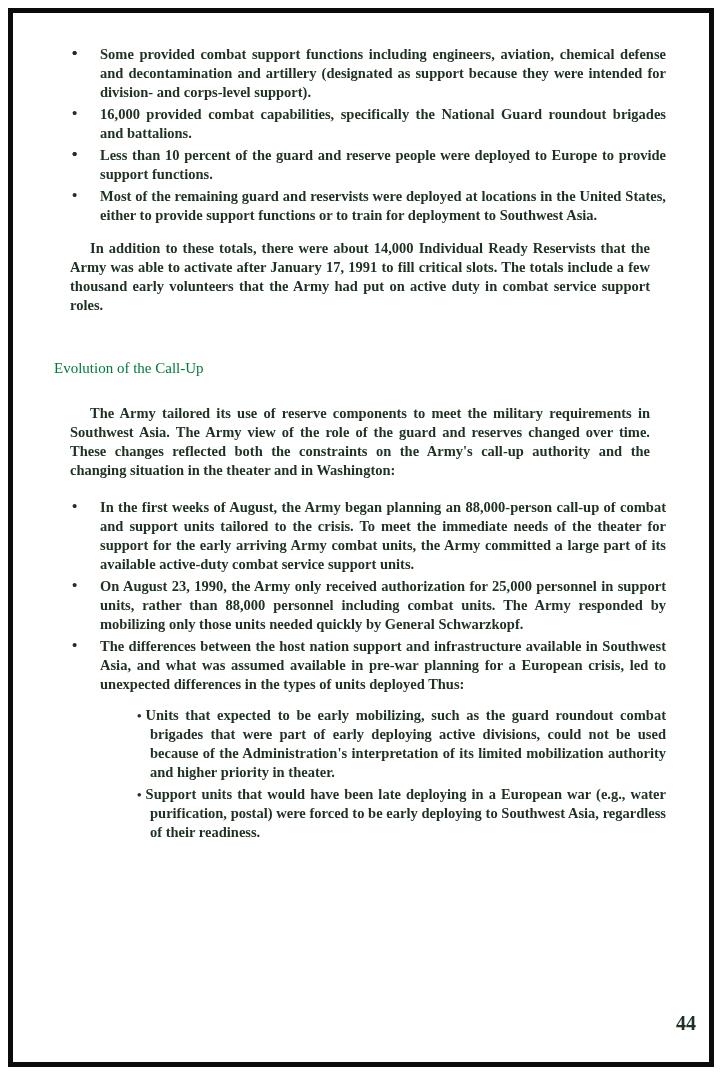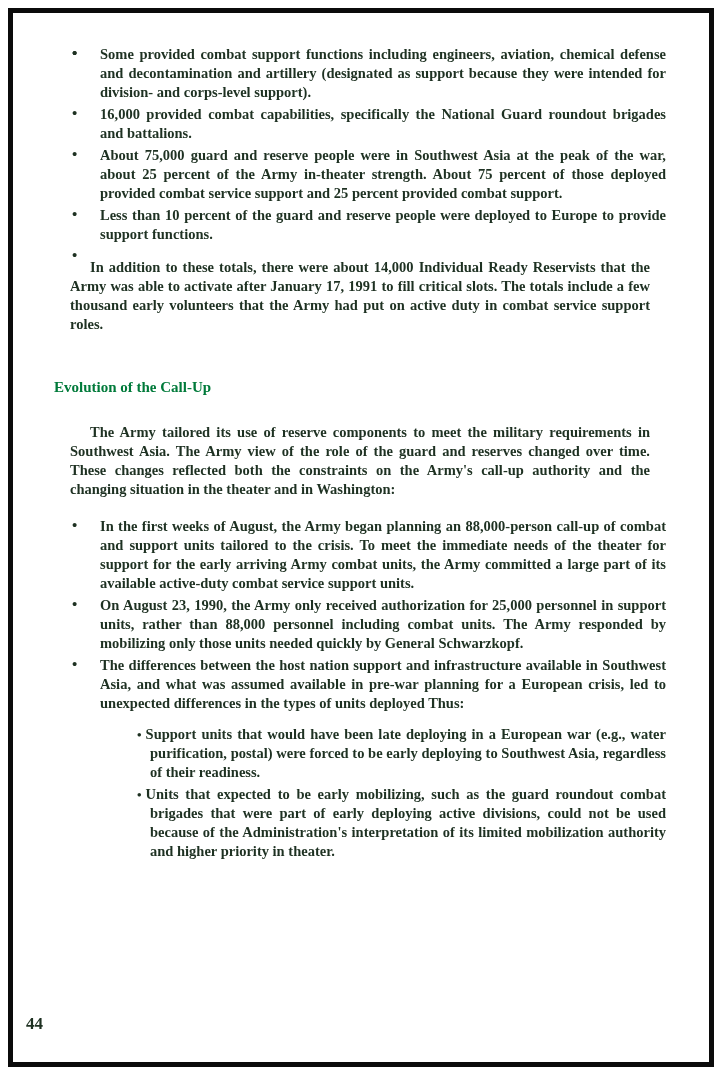--- a/index.html
+++ b/index.html
@@ -25,57 +25,57 @@
   ul{list-style:none;margin:0;padding:0;}
   li{text-align:justify;margin:0 0 3px 0;}
   .level1 li{position:relative;padding-left:46px;}
   .level1 .b1{position:absolute;left:18px;top:-1px;font-size:15px;}
   .level2 li{padding-left:96px;text-indent:-13px;}
   .level2 .b2{font-size:13px;margin-right:4px;}
   .para{text-align:justify;text-indent:20px;margin:16px;}
   .para-totals{margin-top:14px;}
   .heading{
     color:var(--heading-text);font-size:15px;line-height:19px;
-    margin:44px 0 0 0;font-weight:700;
+    margin:44px 0 0 0;font-weight:400;
   }
   .para-evolution{margin-top:26px;}
   .bullets-evolution{margin-top:18px;}
   .bullets-sub{margin-top:12px;}
   .page-number{
-    position:absolute;bottom:16px;left:0;right:0;text-align:left;
-    font-size:17px;
+    position:absolute;bottom:16px;left:0;right:0;text-align:right;
+    font-size:20px;
   }
 </style>
 </head>
 <body>
 
 <div class="page-frame">
   <div class="content">
 
     <ul class="level1 bullets-primary">
       <li><span class="b1">•</span></li>
       <li><span class="b1">•</span><span>Some provided  combat support functions including engineers, aviation, chemical defense and decontamination and artillery (designated  as support because they were intended for division- and corps-level support).</span></li>
       <li><span class="b1">•</span><span>16,000 provided combat capabilities, specifically  the  National Guard roundout brigades and battalions.</span></li>
-      <li><span class="b1">•</span><span>About  75,000  guard and reserve people were in Southwest Asia at the peak of the war,  about  25  percent of the Army in-theater strength. About 75 percent of those deployed  provided  combat  service support and 25 percent provided combat support.</span></li>
+      <li><span class="b1">•</span></li>
       <li><span class="b1">•</span><span>Less  than  10 percent of the guard and reserve people were deployed to Europe to provide support functions.</span></li>
-      <li><span class="b1">•</span></li>
+      <li><span class="b1">•</span><span>Most of the remaining guard and  reservists were deployed  at locations in the United States, either to provide  support  functions or to train for deployment to Southwest Asia.</span></li>
     </ul>
 
     <p class="para para-totals">In  addition  to these totals, there were about 14,000 Individual Ready Reservists that the Army was able to activate after January 17, 1991 to fill critical slots. The totals include  a few thousand early volunteers that the Army had put on active duty in combat service support roles.</p>
 
     <h2 class="heading">Evolution of the Call-Up</h2>
 
     <p class="para para-evolution">The Army tailored its use of reserve components to meet the military requirements in Southwest Asia. The Army view of the role of the guard and reserves changed over time. These changes reflected both the constraints on the Army's call-up authority and the changing situation in the theater and in Washington:</p>
 
     <ul class="level1 bullets-evolution">
       <li><span class="b1">•</span><span>In the first weeks of August, the Army began planning an 88,000-person call-up of combat and support units tailored to the crisis. To meet the immediate needs of the theater for support for the early arriving Army combat units, the Army committed a large part of its available active-duty combat service support units.</span></li>
       <li><span class="b1">•</span><span>On August 23, 1990, the Army only received authorization for 25,000 personnel in support units, rather than 88,000 personnel including combat units. The Army responded by mobilizing only those units needed quickly by General Schwarzkopf.</span></li>
       <li><span class="b1">•</span><span>The differences between the  host nation support and infrastructure available in Southwest  Asia, and what was assumed available in pre-war planning for a European crisis, led to unexpected differences in the types of units deployed Thus:</span></li>
     </ul>
 
     <ul class="level2 bullets-sub">
+      <li><span class="b2">•</span><span>Units that expected to be early mobilizing, such as the guard roundout combat brigades that were part of early deploying active divisions, could not be used because of the Administration's interpretation of its limited mobilization authority and higher priority in theater.</span></li>
       <li><span class="b2">•</span><span>Support units that would have been late deploying in a European war (e.g., water purification, postal) were forced to be early deploying to Southwest Asia, regardless of their readiness.</span></li>
-      <li><span class="b2">•</span><span>Units that expected to be early mobilizing, such as the guard roundout combat brigades that were part of early deploying active divisions, could not be used because of the Administration's interpretation of its limited mobilization authority and higher priority in theater.</span></li>
     </ul>
 
     <div class="page-number">44</div>
   </div>
 </div>
 
 </body></html>

